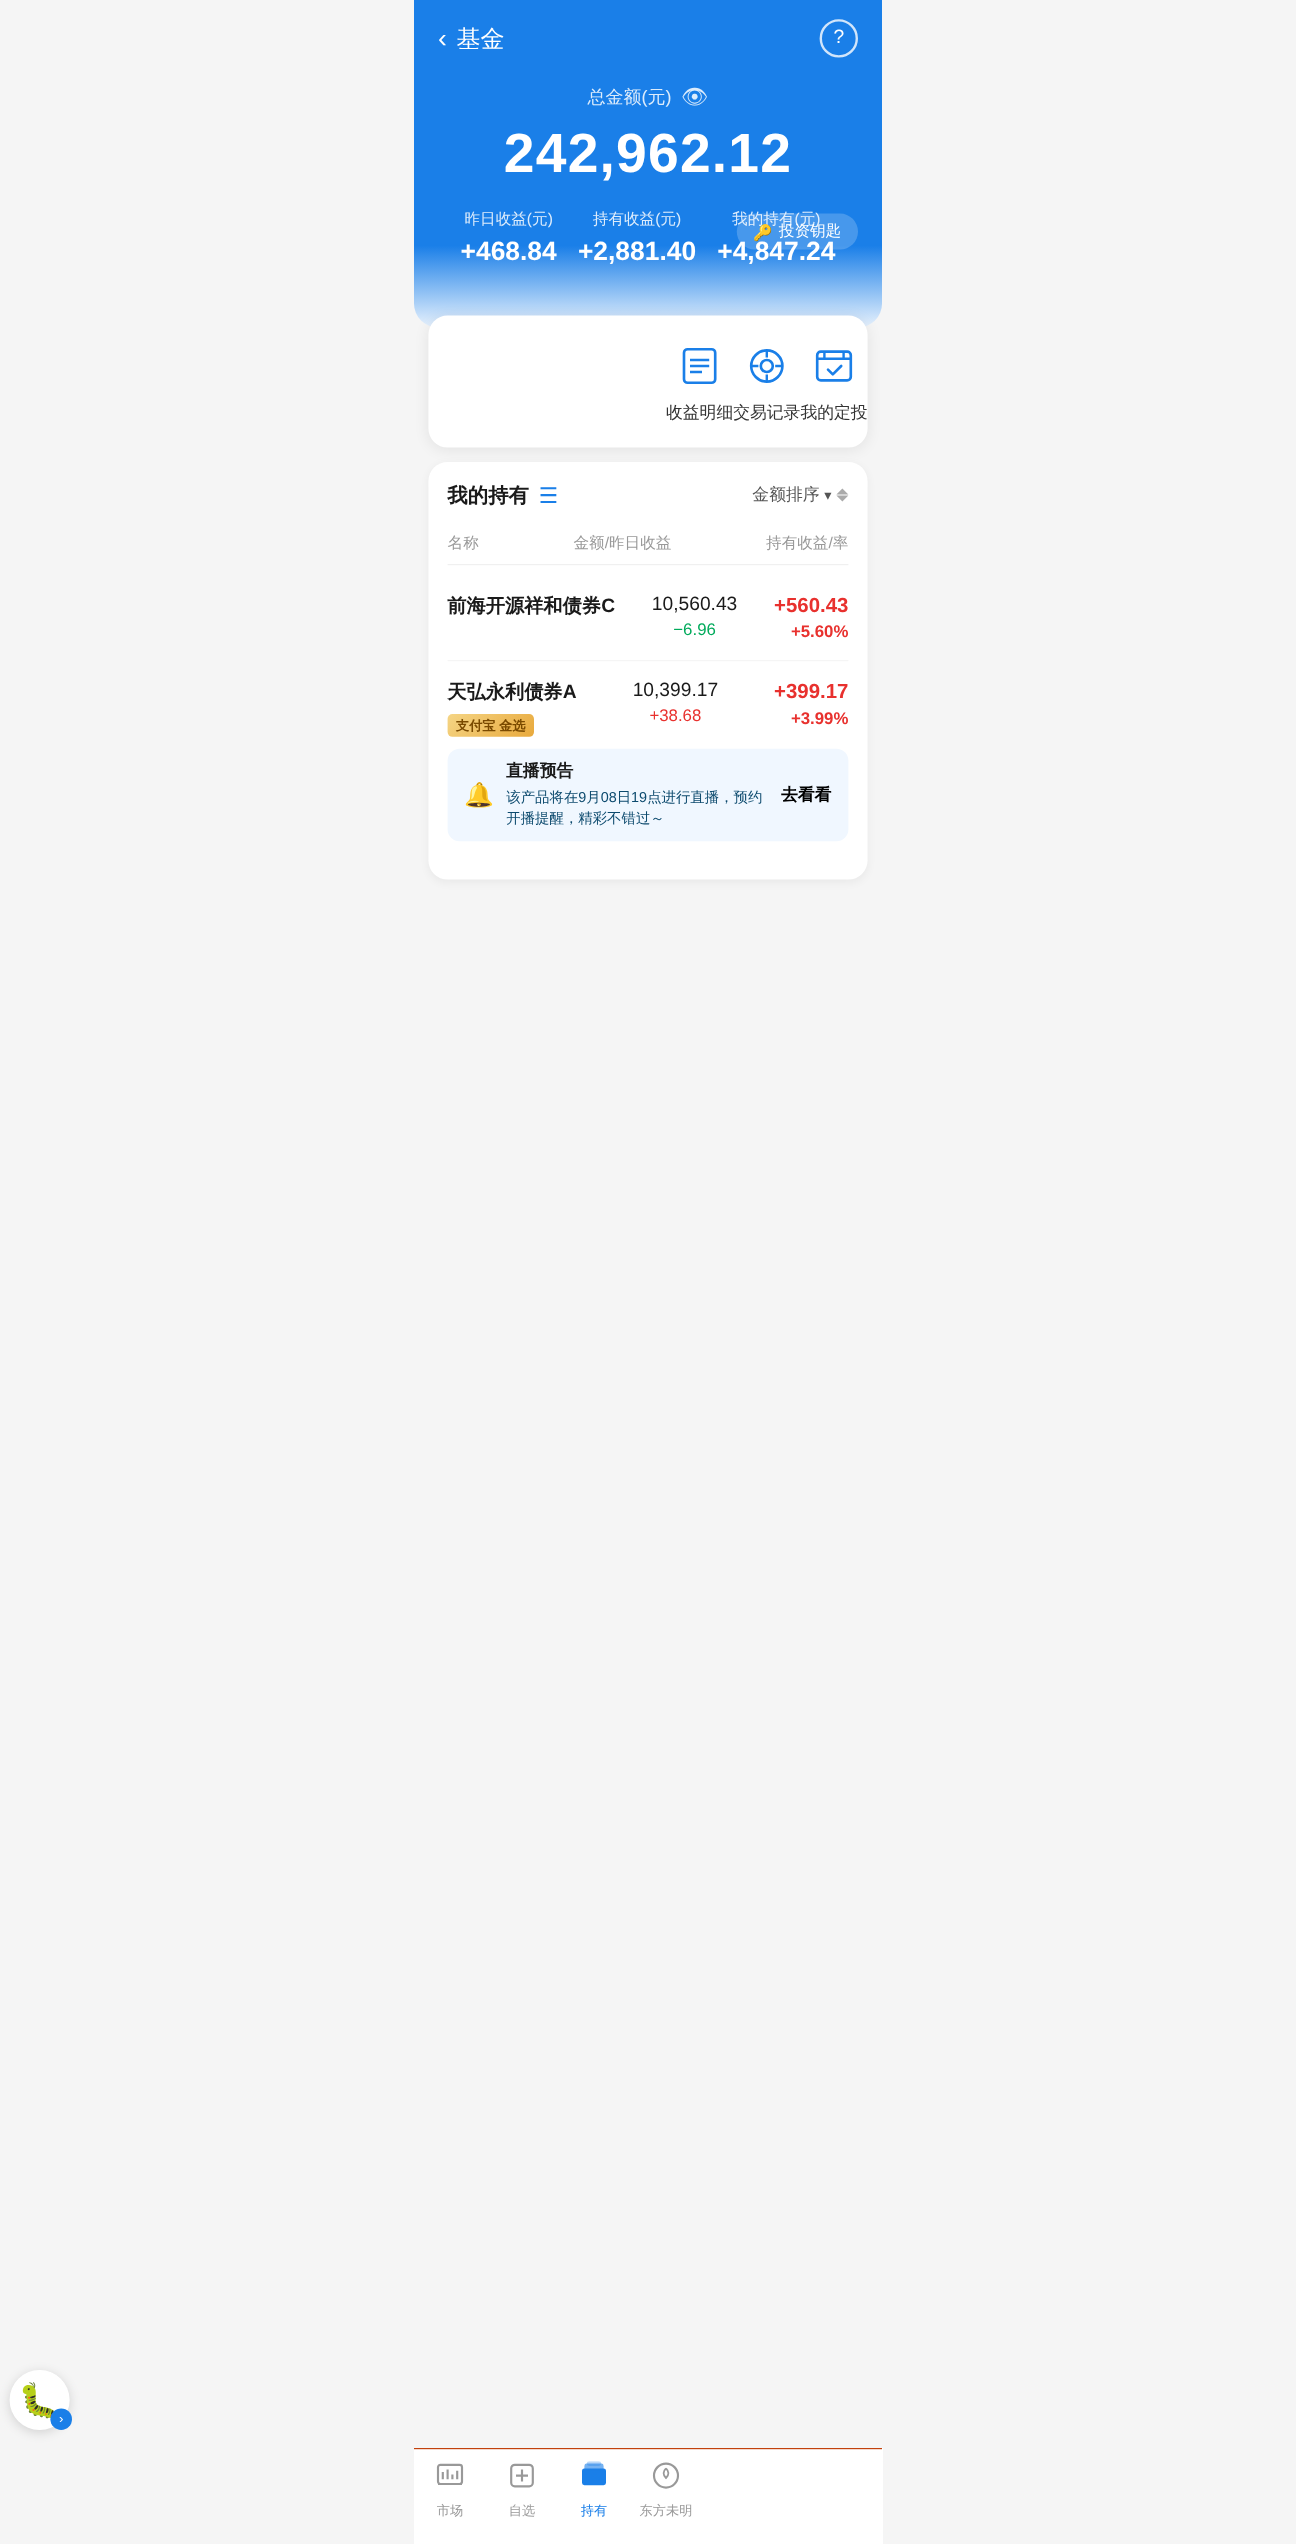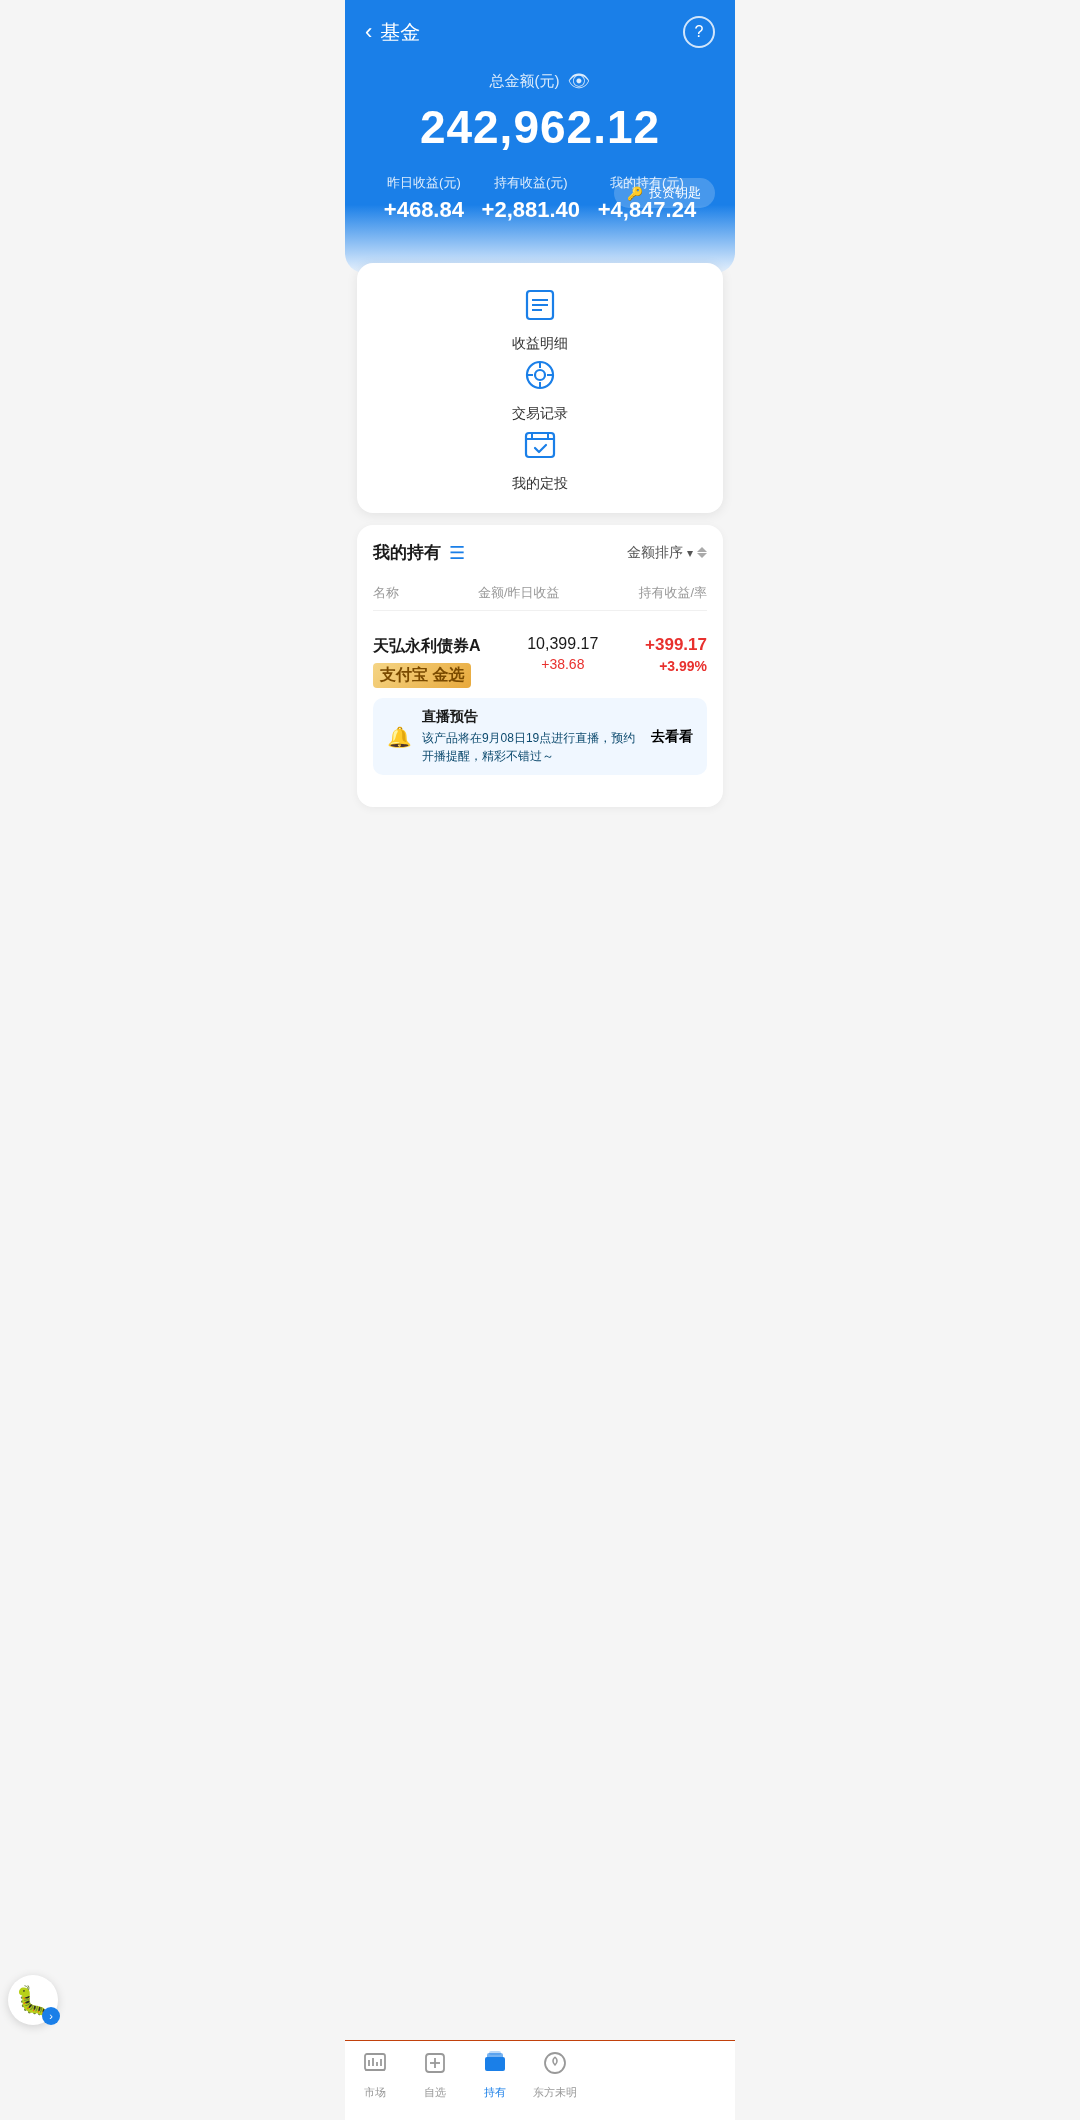--- a/index.html
+++ b/index.html
@@ -128,21 +128,20 @@
     .quick-actions {
       background: #fff;
       border-radius: 16px;
       margin: -10px 12px 12px;
       padding: 20px 0;
       display: flex;
       justify-content: flex-end;
       box-shadow: 0 2px 12px rgba(0,0,0,0.08);
       position: relative;
       z-index: 10;
-      flex-direction: column;
     }
 
     .quick-action-item {
       display: flex;
       flex-direction: column;
       align-items: center;
       gap: 8px;
       cursor: pointer;
     }
 
@@ -296,21 +295,21 @@
     
     .fund-tags {
       margin-top: 6px;
       display: flex;
       gap: 6px;
     }
 
     .tag-alipay-gold {
       background: linear-gradient(135deg, #f5d585, #e8a93c);
       color: #7a4a00;
-      font-size: 16px;
+      font-size: 11px;
       padding: 2px 7px;
       border-radius: 4px;
       font-weight: 600;
     }
 
     
     .live-banner {
       background: #f0f7ff;
       border-radius: 10px;
       padding: 10px 14px;
@@ -546,20 +545,33 @@
         </div>
       </div>
     </div>
 
     <div class="col-headers">
       <span class="col-header">名称</span>
       <span class="col-header">金额/昨日收益</span>
       <span class="col-header">持有收益/率</span>
     </div>
 
+    <div class="fund-item">
+      <div class="fund-main-row">
+        <div class="fund-name">前海开源祥和债券C</div>
+        <div class="fund-amount-col">
+          <div class="fund-amount">10,560.43</div>
+          <div class="fund-daily text-green">−6.96</div>
+        </div>
+        <div class="fund-profit-col">
+          <div class="fund-profit text-red">+560.43</div>
+          <div class="fund-profit-rate text-red">+5.60%</div>
+        </div>
+      </div>
+    </div>
 
     <div class="fund-item">
       <div class="fund-main-row">
         <div>
           <div class="fund-name">天弘永利债券A</div>
           <div class="fund-tags">
             <span class="tag-alipay-gold">支付宝 金选</span>
           </div>
         </div>
         <div class="fund-amount-col">

